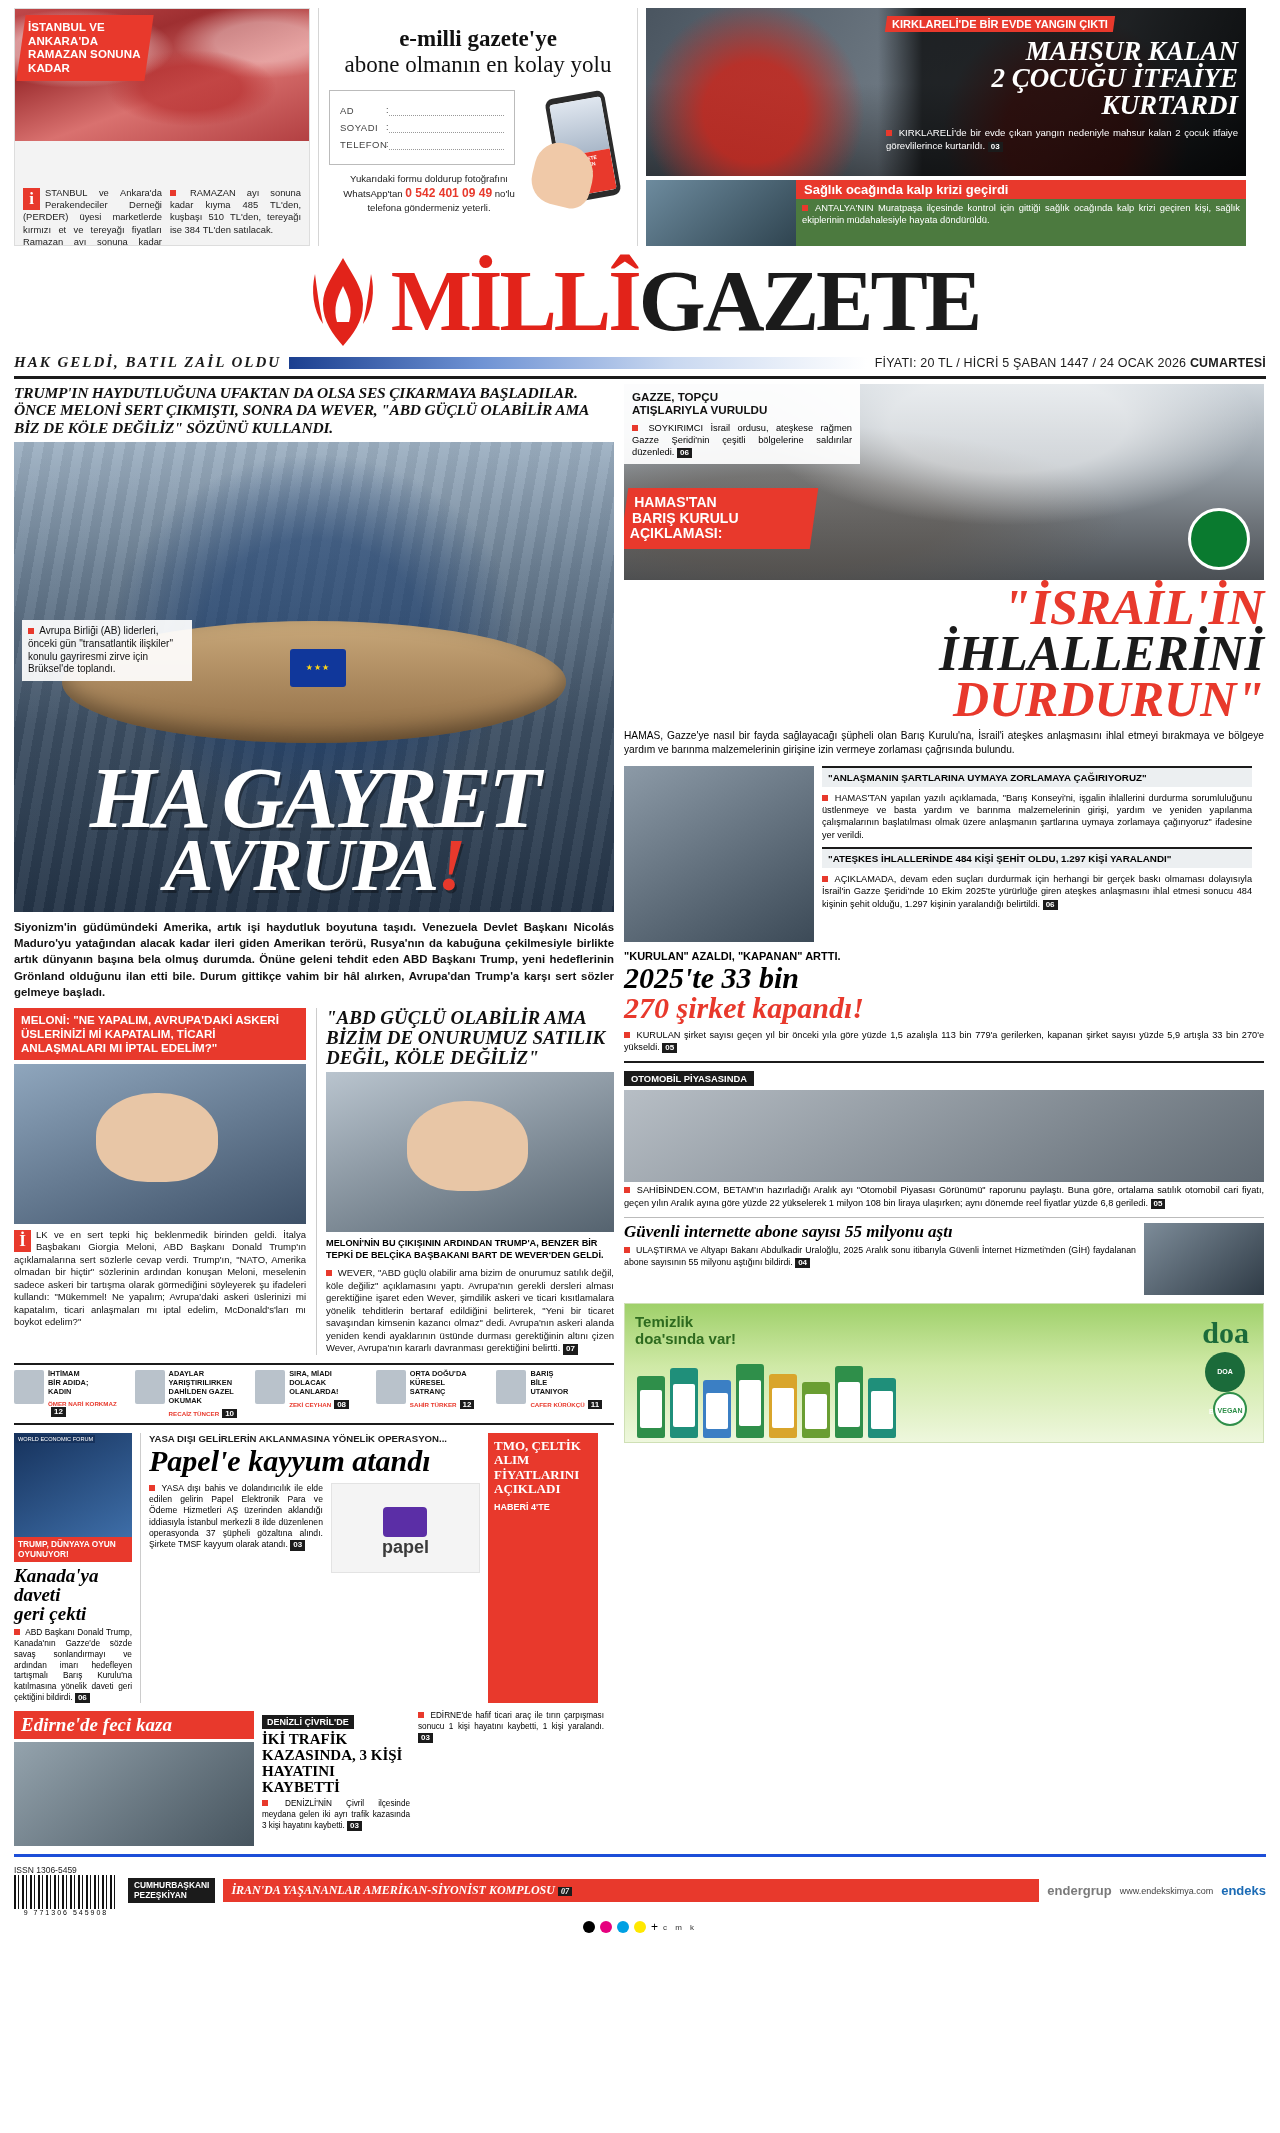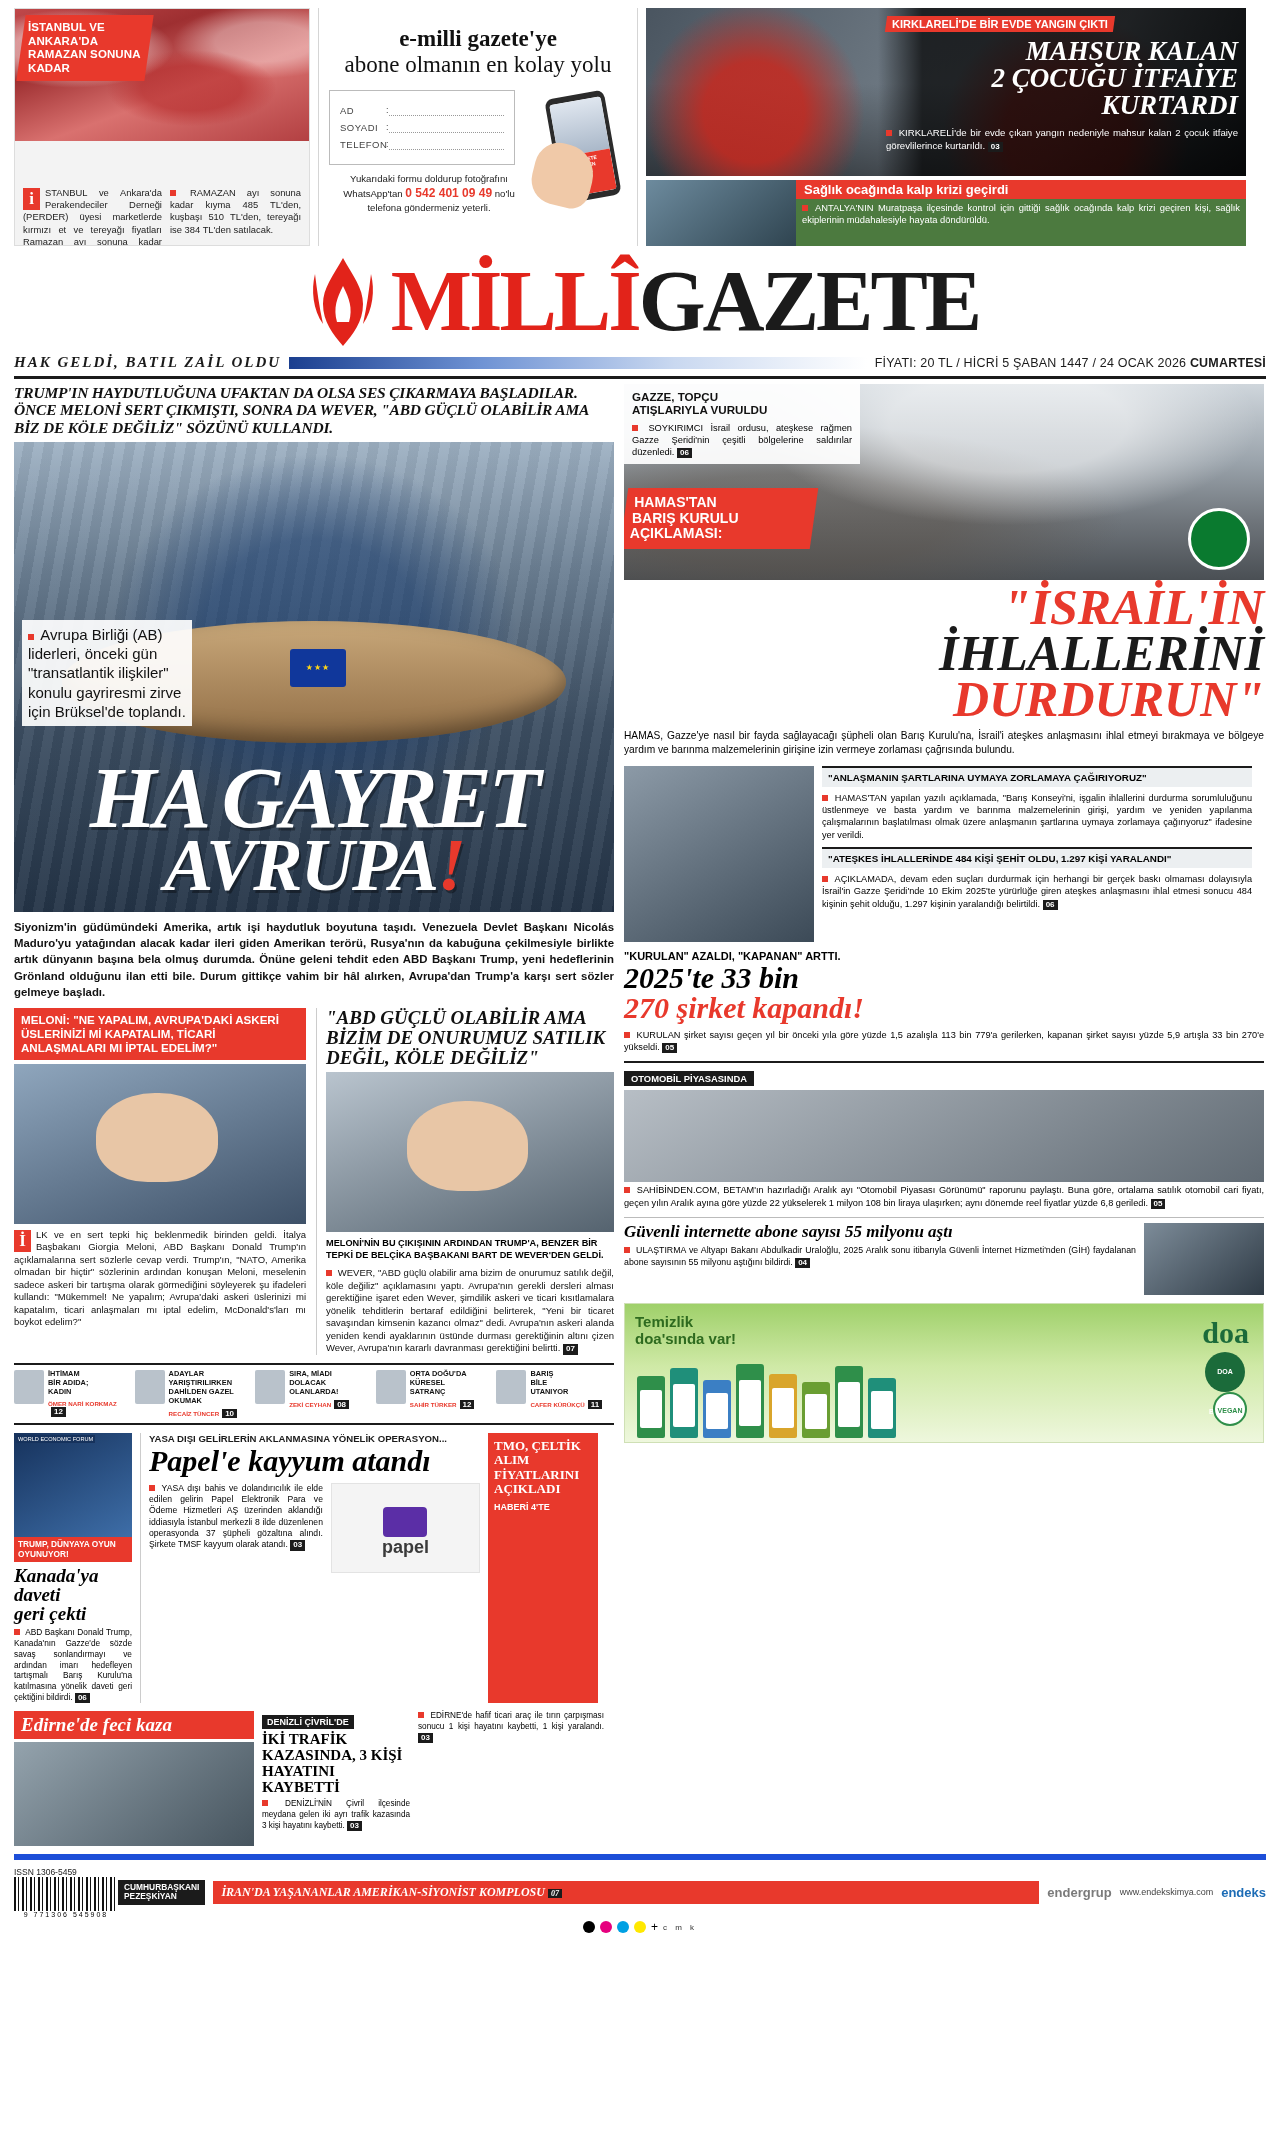--- a/index.html
+++ b/index.html
@@ -112,21 +112,21 @@
   .lead-photo { margin-top:6px; position:relative; height: 470px; overflow:hidden; background:#2c3b4d;}
   .lp-bg { position:absolute; inset:0; background:
       linear-gradient(180deg,#9fb2c4 0%,#6b7f93 28%,#3d4f63 60%,#243447 100%);}
   .lp-bg:after{ content:""; position:absolute; inset:0; background:
       radial-gradient(ellipse at 50% 42%, rgba(25,60,110,.55) 0 26%, transparent 48%),
       repeating-linear-gradient(100deg, rgba(255,255,255,.05) 0 10px, rgba(0,0,0,.05) 10px 20px);}
   .lp-table { position:absolute; left:8%; right:8%; top:38%; height:26%; border-radius:50%;
       background: linear-gradient(180deg,#c9a87a,#8f6c44); box-shadow: inset 0 -8px 20px rgba(0,0,0,.35);}
   .lp-eu { position:absolute; left:46%; top:44%; width:56px; height:38px; background:#10379b; border-radius:3px;}
   .lp-eu:after{content:"★★★"; position:absolute; inset:0; color:#ffd617; font-size:8px; text-align:center; line-height:38px; letter-spacing:1px;}
-  .lp-caption { position:absolute; left:8px; top:178px; width:170px; background:rgba(255,255,255,.92); padding:5px 6px; font-size:15px; line-height:1.28; color:#111;}
+  .lp-caption { position:absolute; left:8px; top:178px; width:170px; background:rgba(255,255,255,.92); padding:5px 6px; font-size:10px; line-height:1.28; color:#111;}
   .lp-head { position:absolute; left:0; right:0; bottom:14px; text-align:center; color:#fff;
      font-family:"Liberation Serif",serif; font-weight:bold; font-style:italic; }
   .lp-head .l1 { font-size:86px; line-height:.84; letter-spacing:-3px; text-shadow: 2px 3px 0 rgba(0,0,0,.35);}
   .lp-head .l2 { font-size:74px; line-height:.86; letter-spacing:-2px; text-shadow: 2px 3px 0 rgba(0,0,0,.35);}
   .lp-head .bang { color:#e8392c; }
   .lead-body { margin-top:7px; font-size:11.4px; line-height:1.42; color:#111; text-align:justify; font-weight:600;}
 
   
   .subrow { display:flex; gap:10px; margin-top:8px; }
   .sub-a { width: 292px; }
@@ -221,21 +221,21 @@
   .r-ad { margin-top:8px; height:140px; background:linear-gradient(180deg,#9fd06a 0%,#cfe9a6 45%,#eef7dd 100%); position:relative; overflow:hidden; border:1px solid #cfe0b5;}
   .r-ad .slog { position:absolute; left:10px; top:10px; font-weight:bold; font-size:15px; color:#2e6b1f; line-height:1.1;}
   .r-ad .brand { position:absolute; right:14px; top:12px; font-family:"Liberation Serif",serif; font-weight:bold; font-size:30px; color:#1b6b3a;}
   .r-ad .seal { position:absolute; right:18px; top:48px; width:40px; height:40px; border-radius:50%; background:#1b6b3a; color:#fff; font-size:7px; text-align:center; line-height:40px; font-weight:bold;}
   .bottles { position:absolute; left:12px; bottom:4px; display:flex; gap:5px; align-items:flex-end;}
   .bt { width:28px; background:#2f8f4a; border-radius:3px 3px 2px 2px; position:relative;}
   .bt i { position:absolute; left:3px; right:3px; top:22%; bottom:16%; background:#fff; border-radius:2px; display:block;}
   .vegan { position:absolute; right:16px; bottom:16px; width:34px; height:34px; border-radius:50%; background:#fff; border:2px solid #2f8f4a; color:#2f8f4a; font-size:7px; font-weight:bold; text-align:center; line-height:34px;}
 
   
-  .footer { display:flex; align-items:center; margin-top:8px; height:64px; border-top:6px solid #1d4ed8; padding-top:6px;}
+  .footer { display:flex; align-items:center; gap:10px; margin-top:8px; height:64px; border-top:3px solid #1d4ed8; padding-top:6px;}
   .issn { font-size:8.5px; color:#222; }
   .barcode { height:34px; width:104px; background:
      repeating-linear-gradient(90deg,#111 0 2px, #fff 2px 4px, #111 4px 5px, #fff 5px 8px);}
   .barcode-num { font-size:7px; letter-spacing:2px; text-align:center;}
   .foot-strip { flex:1; display:flex; align-items:center; gap:8px; }
   .foot-badge { background:#1b1b1b; color:#fff; font-size:8.4px; font-weight:bold; padding:3px 6px; line-height:1.15;}
   .foot-bar { flex:1; background:#e8392c; color:#fff; font-weight:bold; font-size:12px; padding:4px 8px; font-family:"Liberation Serif",serif; font-style:italic;}
   .enderlogo { font-size:13px; color:#7a7a7a; font-weight:bold;}
   .endekslogo { font-size:13px; color:#1b6bb5; font-weight:bold;}
   .regmarks { display:flex; gap:5px; align-items:center; justify-content:center; margin-top:2px;}

